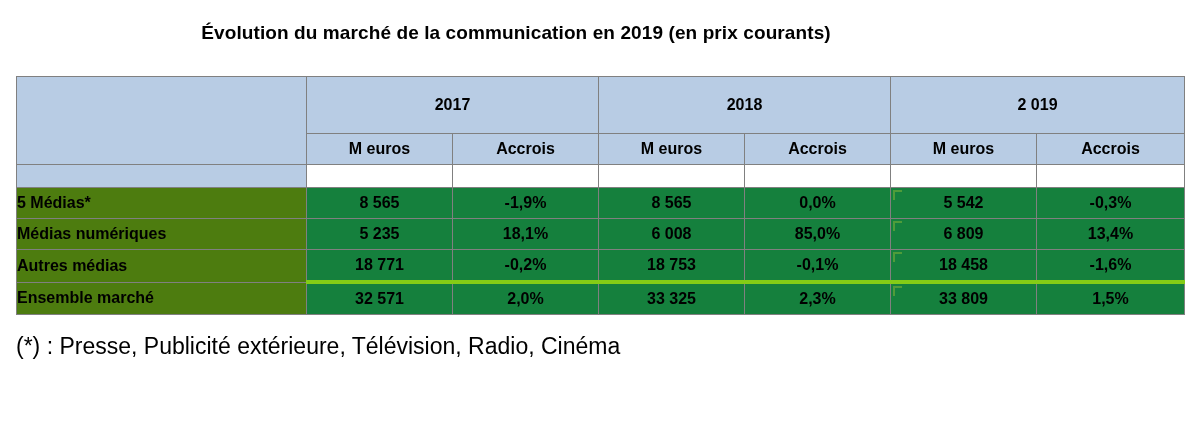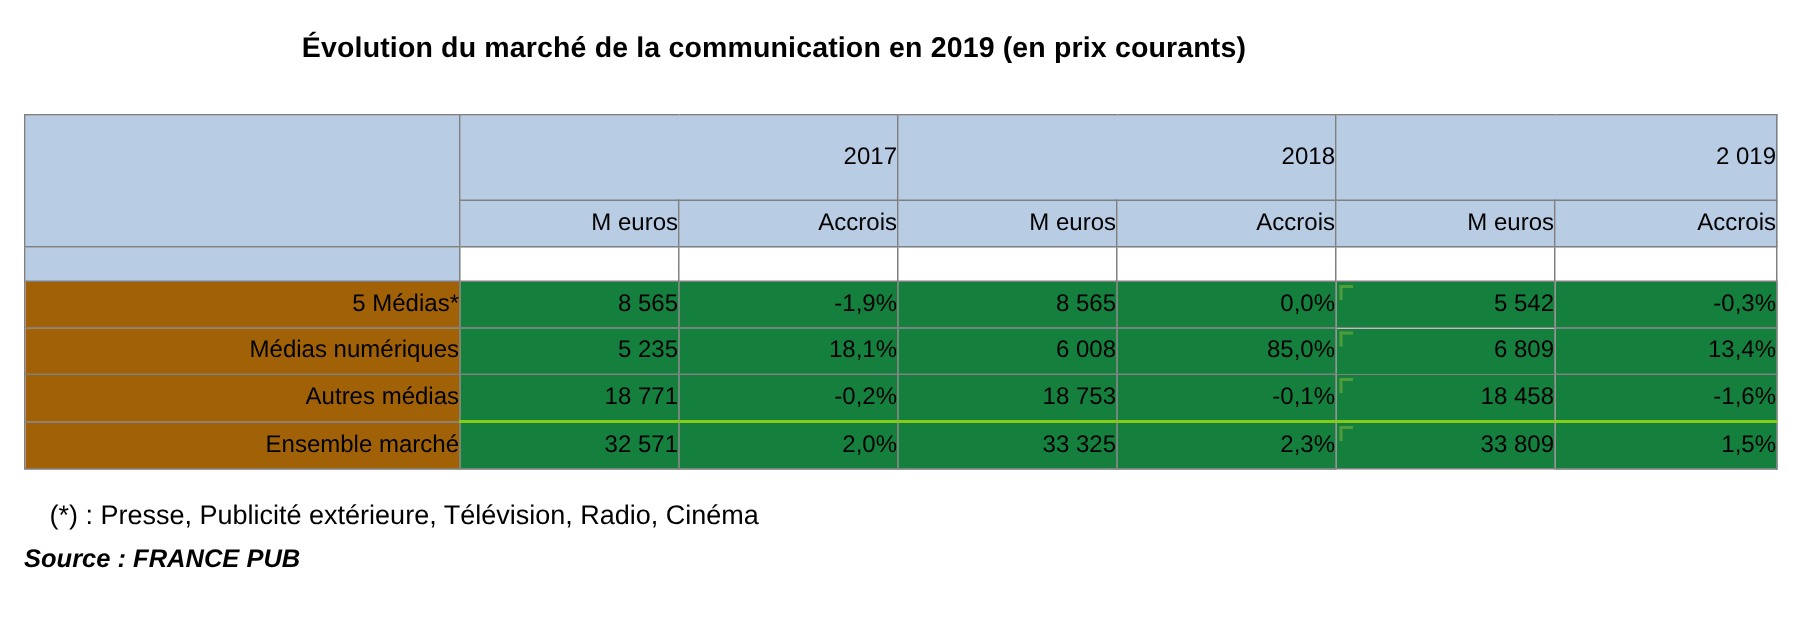--- a/index.html
+++ b/index.html
@@ -37,23 +37,22 @@
   table.data {
     border-collapse: collapse;
     width: 1168px;
     table-layout: fixed;
     background: #ffffff;
   }
   table.data td, table.data th {
     border: 1px solid #808080;
     padding: 0;
     font-size: 16px;
-    font-weight: normal;
+    font-weight: bold;
     vertical-align: middle;
-    text-align: right;
   }
   
   .hdr-blank {
     background: #b8cce4;
     border: 1px solid #808080;
   }
   .hdr-year {
     background: #b8cce4;
     text-align: center;
     font-weight: bold;
@@ -62,21 +61,21 @@
   }
   .hdr-sub {
     background: #b8cce4;
     text-align: center;
     font-weight: bold;
     font-size: 15px;
     height: 30px;
     margin-top: 16px;
   }
   .rowlabel {
-    background: #a16207;
+    background: #4d7c0f;
     text-align: left;
     padding-left: 6px;
     font-size: 16px;
     height: 30px;
     border-right: 1px solid #808080;
   }
   .spacer-label {
     background: #b8cce4;
     height: 22px;
     border-right: 1px solid #808080;
@@ -99,39 +98,39 @@
     border-top: 1px solid #d9d9d9;
     border-bottom: 1px solid #d9d9d9;
   }
   .grp-start {
     border-left: 1px solid #808080;
   }
   .grp-end {
     border-right: 1px solid #808080;
   }
   .total .num {
-    border-top: 2px solid #84cc16;
+    border-top: 4px solid #84cc16;
   }
   .markcell {
     position: relative;
   }
   .mark {
     position: absolute;
     left: 2px;
     top: 2px;
     width: 7px;
     height: 8px;
     border-left: 2px solid #4f9c3a;
     border-top: 2px solid #4f9c3a;
   }
   .footnote {
     position: absolute;
-    left: 33px;
+    left: 16px;
     top: 333px;
-    font-size: 18px;
+    font-size: 23px;
   }
   .source {
     position: absolute;
     left: 16px;
     top: 363px;
     font-size: 17px;
     font-weight: bold;
     font-style: italic;
   }
 </style>
@@ -229,15 +228,14 @@
             <span class="mark"></span>
             <span>33 809</span>
           </td>
           <td class="num grp-end">1,5%</td>
         </tr>
       </tbody>
     </table>
   </div>
 
   <div class="footnote">(*) : Presse, Publicité extérieure, Télévision, Radio, Cinéma</div>
-  <div class="source">Source : FRANCE PUB</div>
 
 </div>
 
 </body></html>

